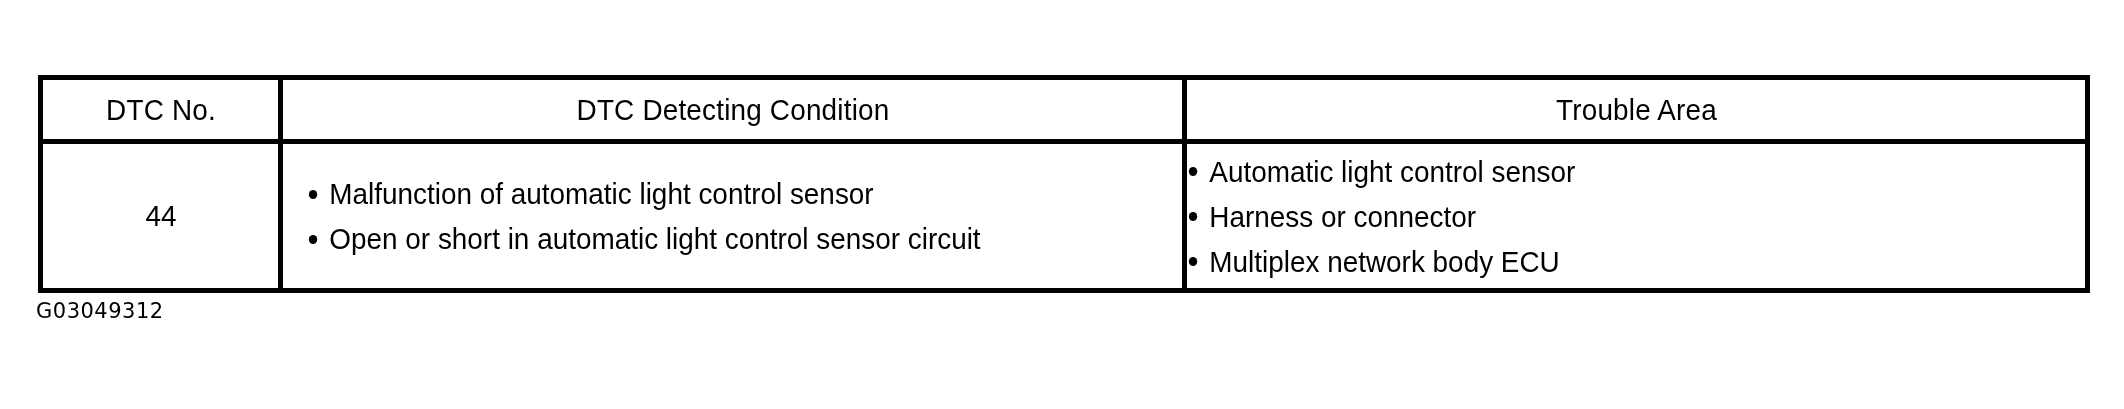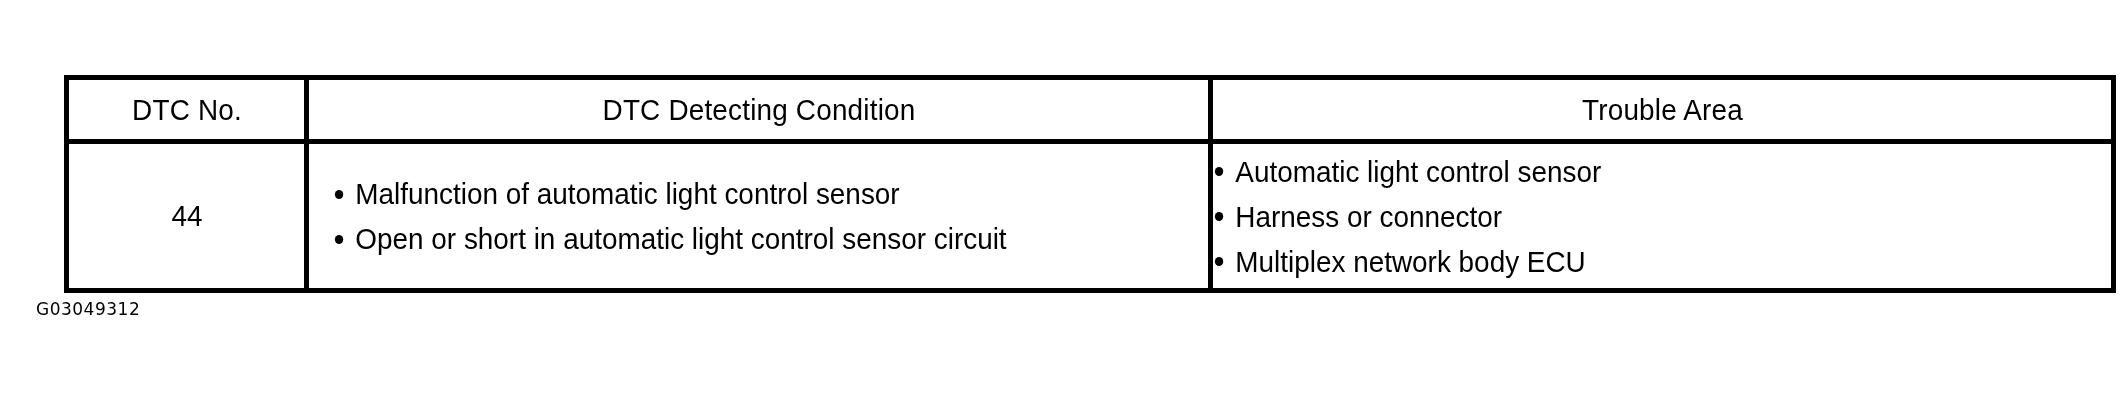--- a/index.html
+++ b/index.html
@@ -16,21 +16,20 @@
     overflow: hidden;
   }
 
   
   .dtc-table-wrap {
     position: absolute;
     left: 38px;
     top: 75px;
     width: 2047px;
     height: 213px;
-    margin-left: 26px;
   }
   table.dtc-table {
     border-collapse: collapse;
     table-layout: fixed;
     width: 100%;
     height: 100%;
     background: #ffffff;
   }
   table.dtc-table td,
   table.dtc-table th {
@@ -93,21 +92,21 @@
     margin-top: -4px;
     background: #000000;
     border-radius: 50%;
   }
 
   
   .figure-caption {
     position: absolute;
     left: 36px;
     top: 299px;
-    font-size: 17px;
+    font-size: 21px;
     letter-spacing: 0.5px;
     font-family: "DejaVu Sans", "Liberation Sans", sans-serif;
     white-space: nowrap;
   }
 </style>
 </head>
 <body>
 
 <div class="dtc-table-wrap">
   <table class="dtc-table">

